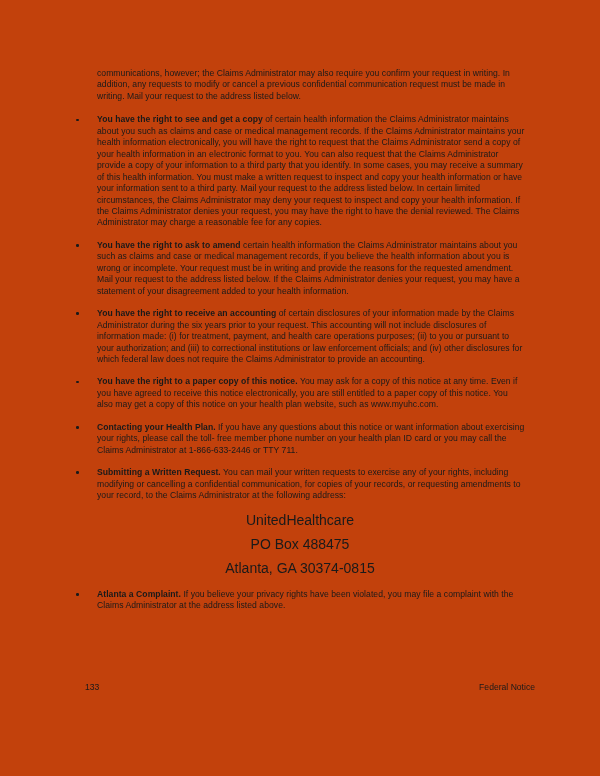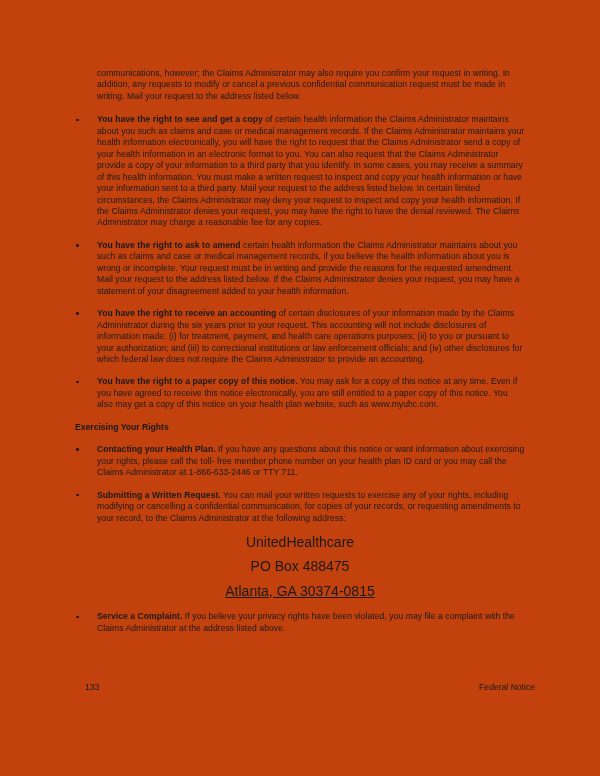--- a/index.html
+++ b/index.html
@@ -72,21 +72,20 @@
     text-align: center;
     font-size: 14px;
     line-height: 11.45px;
     margin: 0 0 13px 0;
   }
   .address-line.italic {
     font-style: italic;
   }
   .address-line:last-child {
     margin-bottom: 8px;
-    text-decoration: underline;
   }
   
   .footer {
     position: absolute;
     left: 85px;
     top: 682px;
     width: 450px;
     display: flex;
     justify-content: space-between;
     align-items: baseline;
@@ -118,42 +117,41 @@
     <div class="bullet-item">
       <span class="bullet-dot"></span>
       <span class="lead">You have the right to receive an accounting</span><span> of certain disclosures of your information made by the Claims Administrator during the six years prior to your request. This accounting will not include disclosures of information made: (i) for treatment, payment, and health care operations purposes; (ii) to you or pursuant to your authorization; and (iii) to correctional institutions or law enforcement officials; and (iv) other disclosures for which federal law does not require the Claims Administrator to provide an accounting.</span>
     </div>
 
     <div class="bullet-item">
       <span class="bullet-dot"></span>
       <span class="lead">You have the right to a paper copy of this notice.</span><span> You may ask for a copy of this notice at any time. Even if you have agreed to receive this notice electronically, you are still entitled to a paper copy of this notice. You also may get a copy of this notice on your health plan website, such as www.myuhc.com.</span>
     </div>
 
-    <div class="section-heading">Exercising Your Rights</div>
 
     <div class="bullet-item">
       <span class="bullet-dot"></span>
       <span class="lead">Contacting your Health Plan.</span><span> If you have any questions about this notice or want information about exercising your rights, please call the toll- free member phone number on your health plan ID card or you may call the Claims Administrator at 1-866-633-2446 or TTY 711.</span>
     </div>
 
     <div class="bullet-item">
       <span class="bullet-dot"></span>
       <span class="lead">Submitting a Written Request.</span><span> You can mail your written requests to exercise any of your rights, including modifying or cancelling a confidential communication, for copies of your records, or requesting amendments to your record, to the Claims Administrator at the following address:</span>
     </div>
 
     <div class="address-block">
       <div class="address-line">UnitedHealthcare</div>
       <div class="address-line">PO Box 488475</div>
       <div class="address-line">Atlanta, GA 30374-0815</div>
     </div>
 
 
     <div class="bullet-item">
       <span class="bullet-dot"></span>
-      <span class="lead">Service a Complaint.</span><span> If you believe your privacy rights have been violated, you may file a complaint with the Claims Administrator at the address listed above.</span>
+      <span class="lead">Atlanta a Complaint.</span><span> If you believe your privacy rights have been violated, you may file a complaint with the Claims Administrator at the address listed above.</span>
     </div>
 
   </div>
 
   <div class="footer">
     <span class="footer-page-number">133</span>
     <span class="footer-label">Federal Notice</span>
   </div>
 
 </div>

